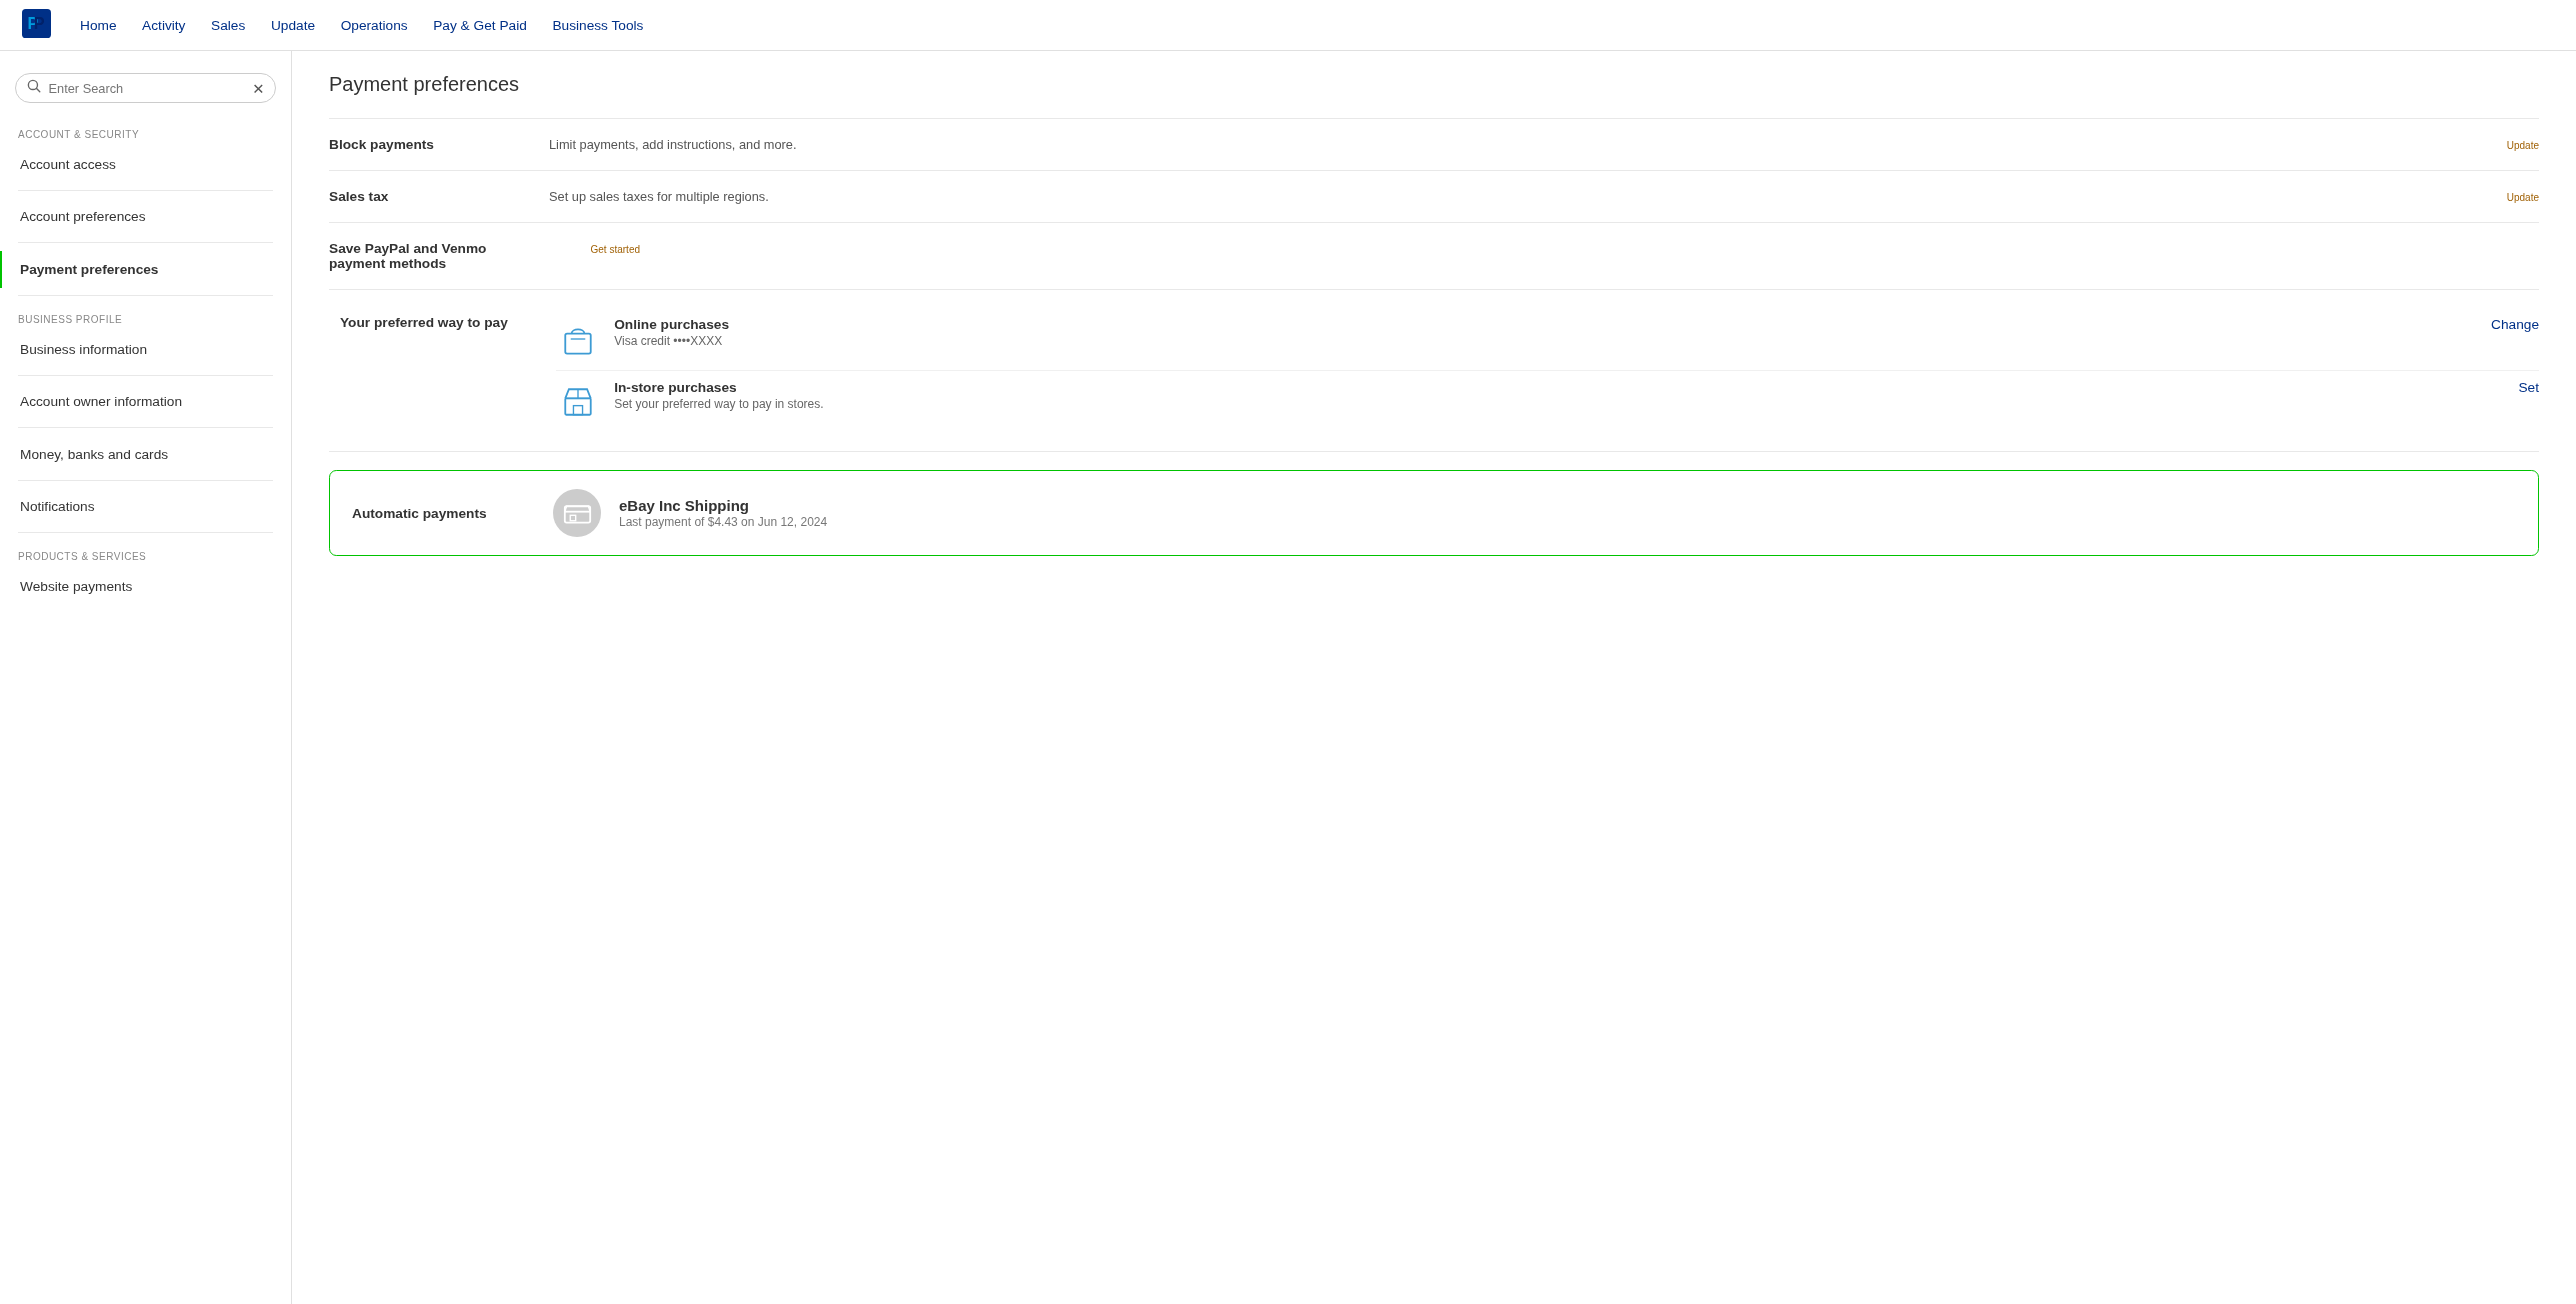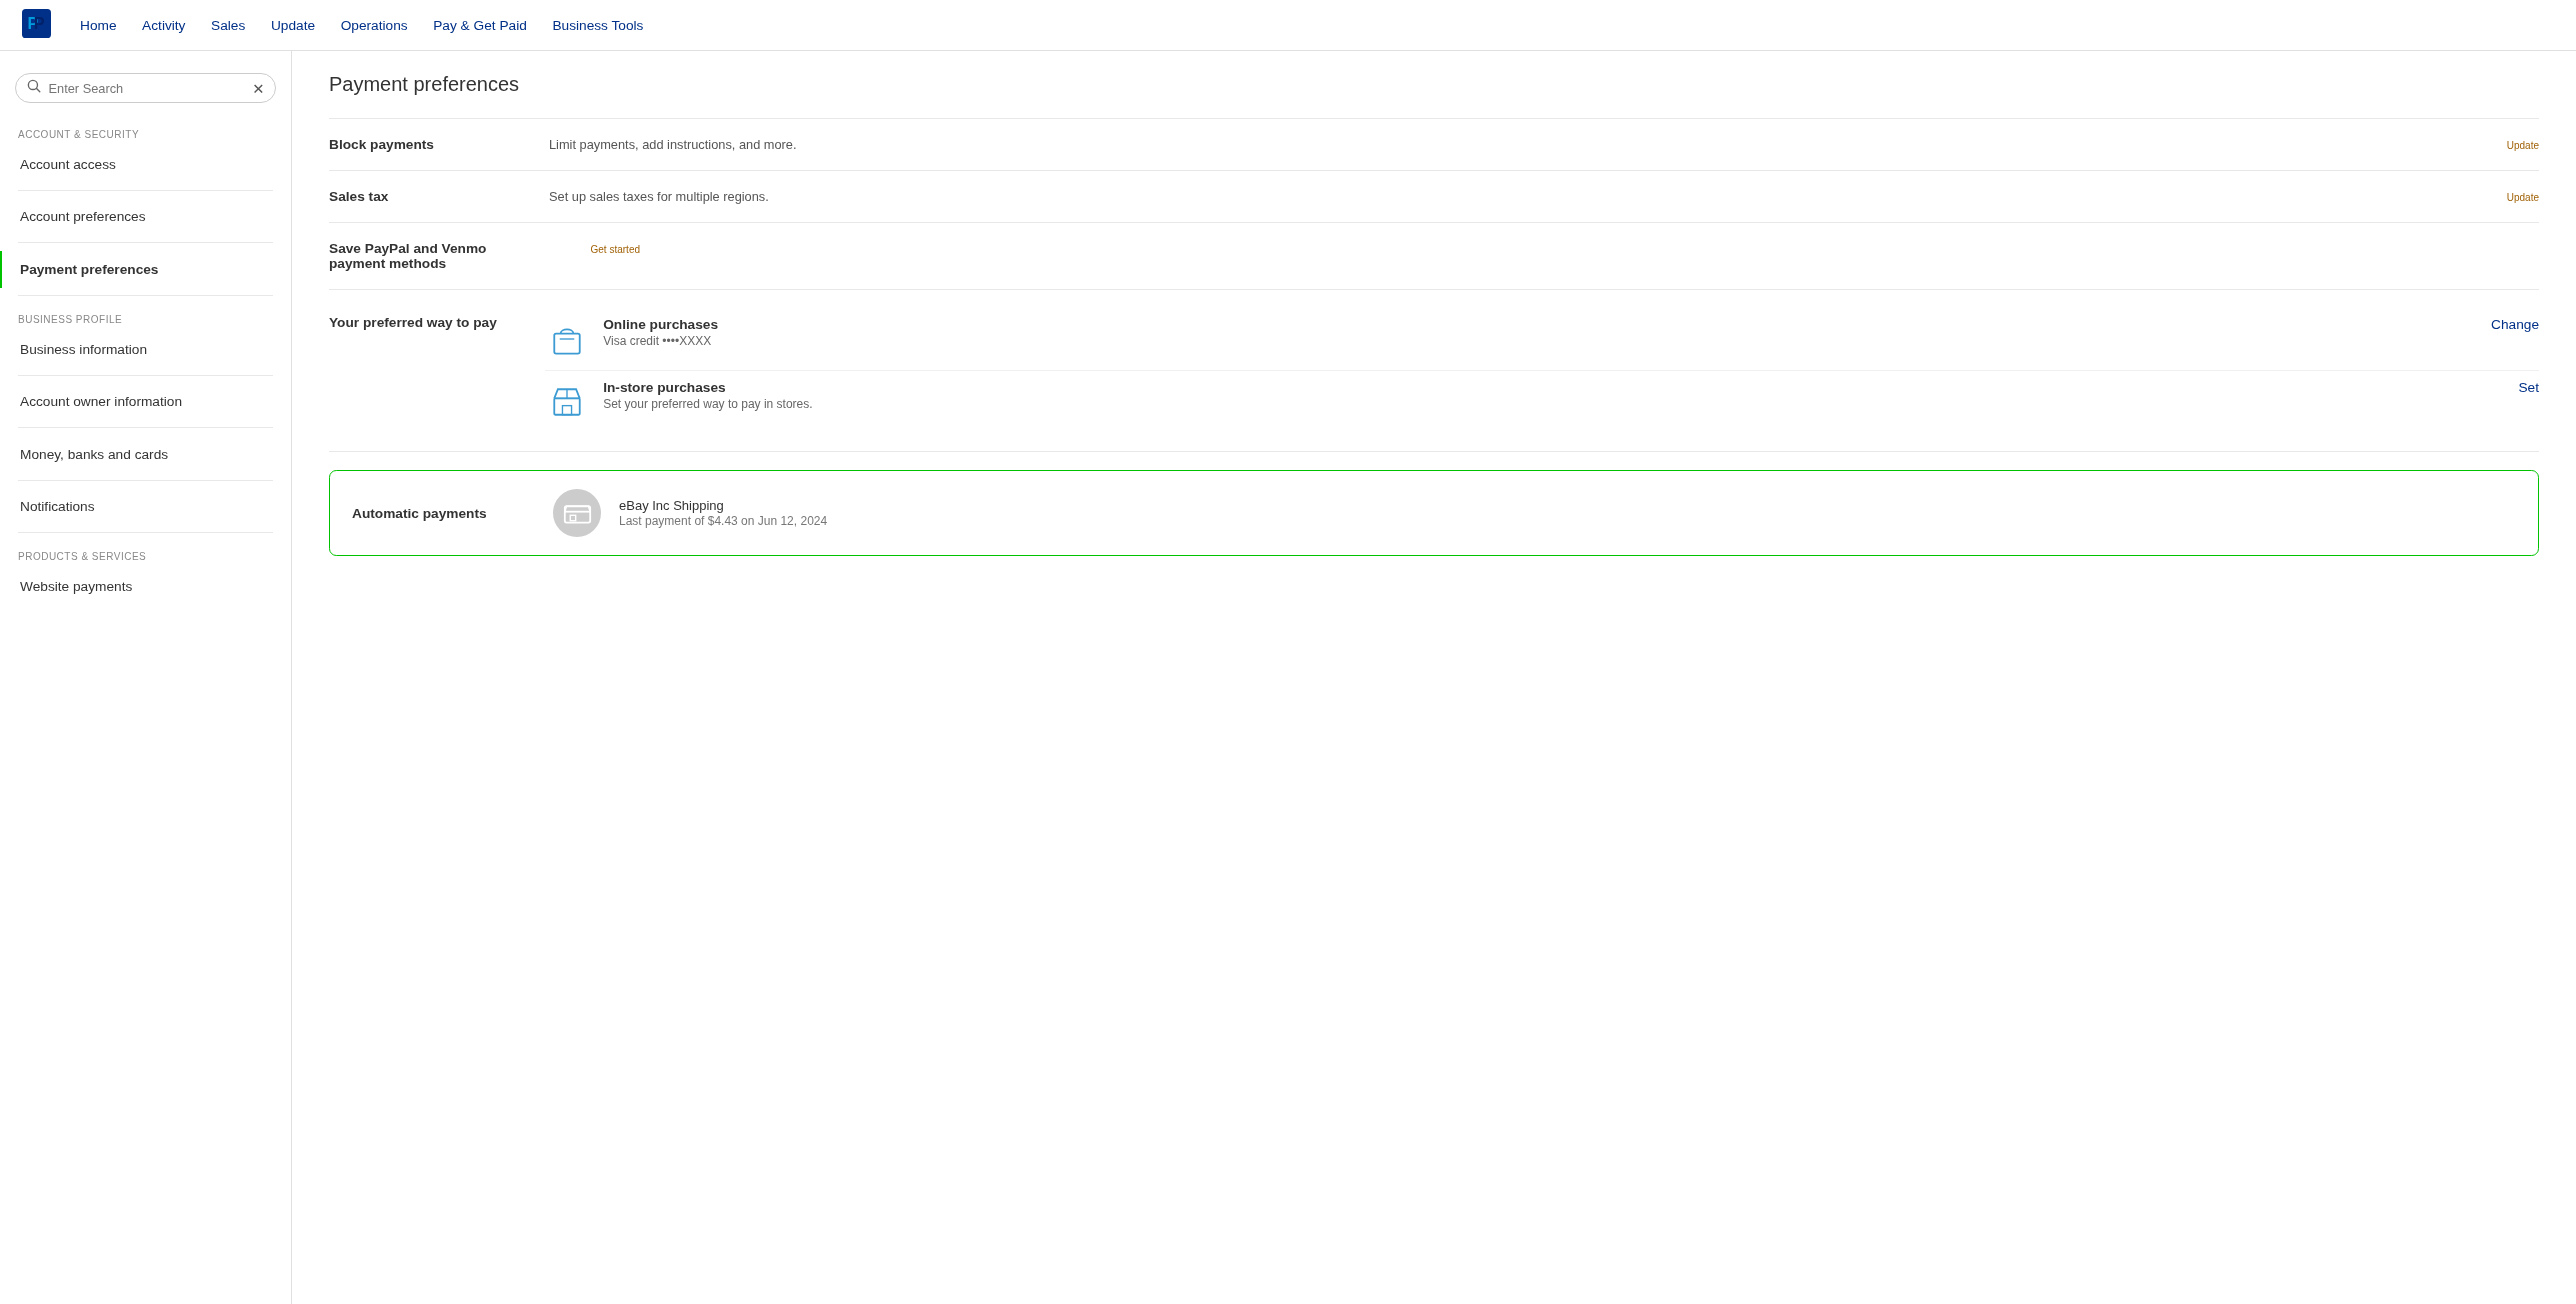--- a/index.html
+++ b/index.html
@@ -154,20 +154,21 @@
       border-bottom: 0.9px solid #e8e8e8;
       gap: 14.6px;
     }
     .preferred-pay-label {
       width: 201px;
       min-width: 201px;
       font-weight: 700;
       font-size: 13.7px;
       color: #333;
       padding-top: 7.3px;
+      margin-left: 11px;
     }
     .preferred-pay-items {
       flex: 1;
       display: flex;
       flex-direction: column;
       gap: 0;
     }
     .preferred-pay-item {
       display: flex;
       align-items: flex-start;
@@ -210,21 +211,21 @@
       height: 48px;
       background: #ccc;
       border-radius: 50%;
       display: flex;
       align-items: center;
       justify-content: center;
       color: #fff;
       font-size: 20px;
     }
     .auto-merchant-info { flex: 1; }
-    .auto-merchant-name { font-weight: 400; font-size: 13px; color: #333; }
+    .auto-merchant-name { font-weight: 700; font-size: 15px; color: #333; }
     .auto-merchant-sub { font-size: 12px; color: #777; margin-top: 1.8px; }
 
     
     .shopping-bag-icon svg, .store-icon svg { width: 40px; height: 40px; }
   </style>
 </head>
 <body>
 
 <nav class="top-nav">
   <div class="nav-logo">

